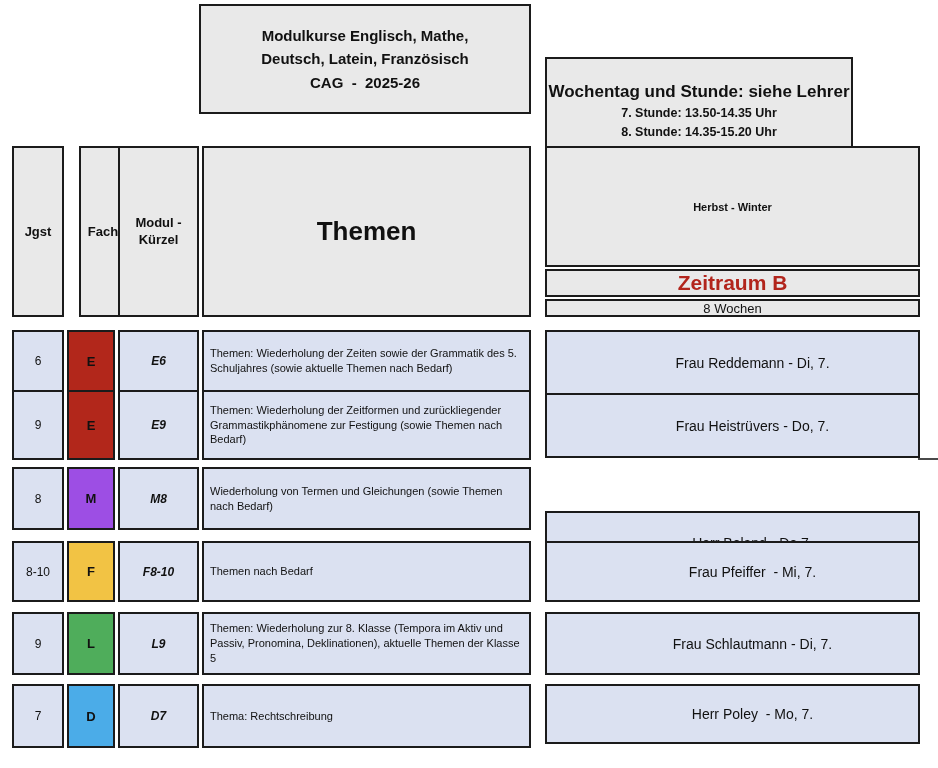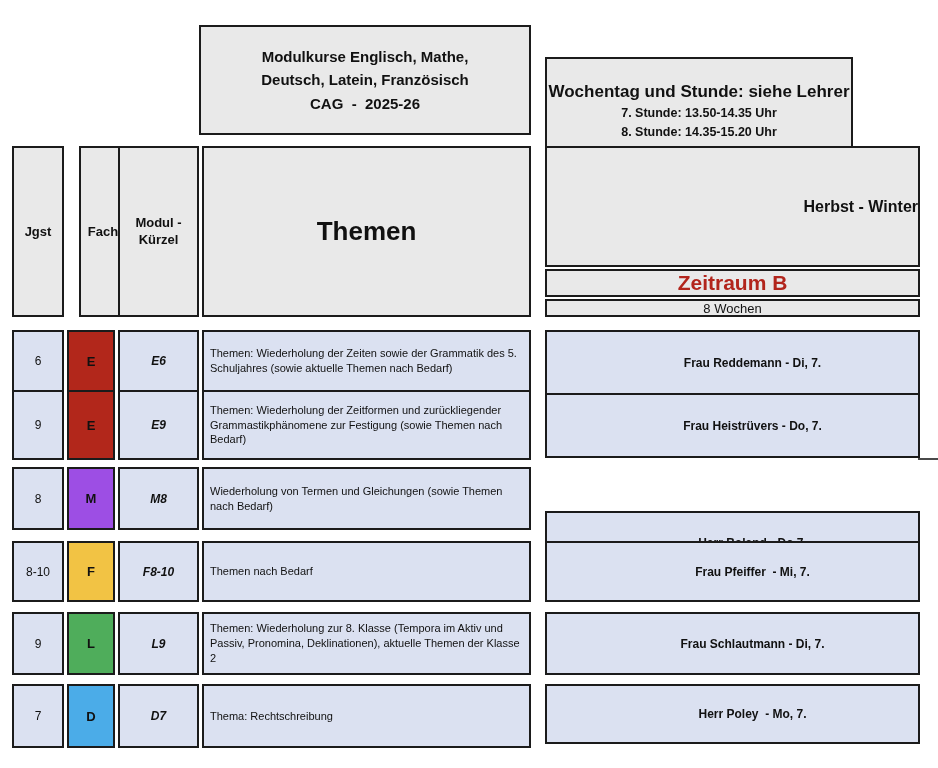--- a/index.html
+++ b/index.html
@@ -4,49 +4,49 @@
 <style>
   html,body{margin:0;padding:0;background:#ffffff;}
   .canvas{
     position:relative;width:938px;height:768px;background:#ffffff;
     font-family:"Liberation Sans", sans-serif;color:#111;overflow:hidden;
   }
   .box{position:absolute;box-sizing:border-box;border:2px solid #1b1b1b;background:#e9e9e9;}
   .center-flex{display:flex;flex-direction:column;align-items:center;justify-content:center;text-align:center;}
 
   
-  .title-box{left:199px;top:25px;width:332px;height:110px;}
+  .title-box{left:199px;top:4px;width:332px;height:110px;}
   .title-text{font-weight:bold;font-size:15px;line-height:1.55;white-space:pre-wrap;}
   .schedule-box{left:545px;top:17px;width:308px;height:110px;margin-top:40px;}
   .schedule-title{font-weight:bold;font-size:17px;margin-bottom:2px;}
   .schedule-details{font-weight:bold;font-size:12.5px;line-height:1.5;white-space:pre-wrap;text-align:center;}
 
   
   .hdr-cell{top:146px;height:171px;}
   .hdr-jgst{left:12px;width:52px;font-weight:bold;font-size:13px;}
   .hdr-fach{left:67px;width:48px;font-weight:bold;font-size:13px;margin-left:12px;}
   .hdr-modul{left:118px;width:81px;font-weight:bold;font-size:13px;white-space:pre-wrap;line-height:1.3;}
   .hdr-themen{left:202px;width:329px;font-weight:bold;font-size:26px;}
-  .hdr-season{left:545px;top:146px;width:375px;height:121px;font-weight:bold;font-size:16px;align-items:flex-end;}
+  .hdr-season{left:545px;top:146px;width:375px;height:121px;font-weight:bold;font-size:11px;}
   .hdr-zeitraum{left:545px;top:269px;width:375px;height:28px;font-weight:bold;font-size:21px;color:#b2251c;}
   .hdr-wochen{left:545px;top:299px;width:375px;height:18px;font-size:13px;}
 
   
   .group-left{position:absolute;left:12px;width:519px;}
   .group-right{position:absolute;left:545px;width:375px;box-sizing:border-box;border:2px solid #1b1b1b;background:#dbe1f1;display:flex;flex-direction:column;}
   .trow{display:flex;}
   .trow + .trow .cell{margin-top:-2px;}
   .cell{box-sizing:border-box;border:2px solid #1b1b1b;background:#dbe1f1;display:flex;align-items:center;justify-content:center;text-align:center;}
   .cell.gapped{margin-left:3px;}
   .cell-jgst{width:52px;font-size:12px;}
   .cell-fach{width:48px;font-weight:bold;font-size:13px;}
   .cell-modul{width:81px;font-weight:bold;font-size:12px;font-style:italic;}
   .cell-themen{flex:1;justify-content:flex-start;text-align:left;font-size:11px;line-height:1.35;padding:3px 6px;}
   .teacher-row{flex:1;display:flex;align-items:center;justify-content:center;text-align:center;
-    font-weight:bold;font-size:12px;white-space:pre-wrap;padding-left:40px;}
+    font-weight:normal;font-size:14px;white-space:pre-wrap;padding-left:40px;}
   .teacher-row + .teacher-row{border-top:2px solid #1b1b1b;}
   .stray-line{position:absolute;left:918px;top:458px;width:20px;height:2px;background:#4a4a4a;}
 </style>
 </head>
 <body>
 
 <div class="canvas">
 
   <div class="box title-box center-flex">
     <div class="title-text">Modulkurse Englisch, Mathe,
@@ -123,21 +123,21 @@
         </div>
       </div>
       <div class="group-right" style="top: 541px; height: 61px; justify-content: center;">
         <div class="teacher-row">Frau Pfeiffer  - Mi, 7.</div>
       </div>
       <div class="group-left" style="top: 612px;">
         <div class="trow" style="height: 63px;">
           <div class="cell cell-jgst">9</div>
           <div class="cell cell-fach gapped" style="background: rgb(79, 173, 91);">L</div>
           <div class="cell cell-modul gapped">L9</div>
-          <div class="cell cell-themen gapped">Themen: Wiederholung zur 8. Klasse (Tempora im Aktiv und Passiv, Pronomina, Deklinationen), aktuelle Themen der Klasse 2</div>
+          <div class="cell cell-themen gapped">Themen: Wiederholung zur 8. Klasse (Tempora im Aktiv und Passiv, Pronomina, Deklinationen), aktuelle Themen der Klasse 5</div>
         </div>
       </div>
       <div class="group-right" style="top: 612px; height: 63px;">
         <div class="teacher-row">Frau Schlautmann - Di, 7.</div>
       </div>
       <div class="group-left" style="top: 684px;">
         <div class="trow" style="height: 64px;">
           <div class="cell cell-jgst">7</div>
           <div class="cell cell-fach gapped" style="background: rgb(75, 172, 232);">D</div>
           <div class="cell cell-modul gapped">D7</div>

